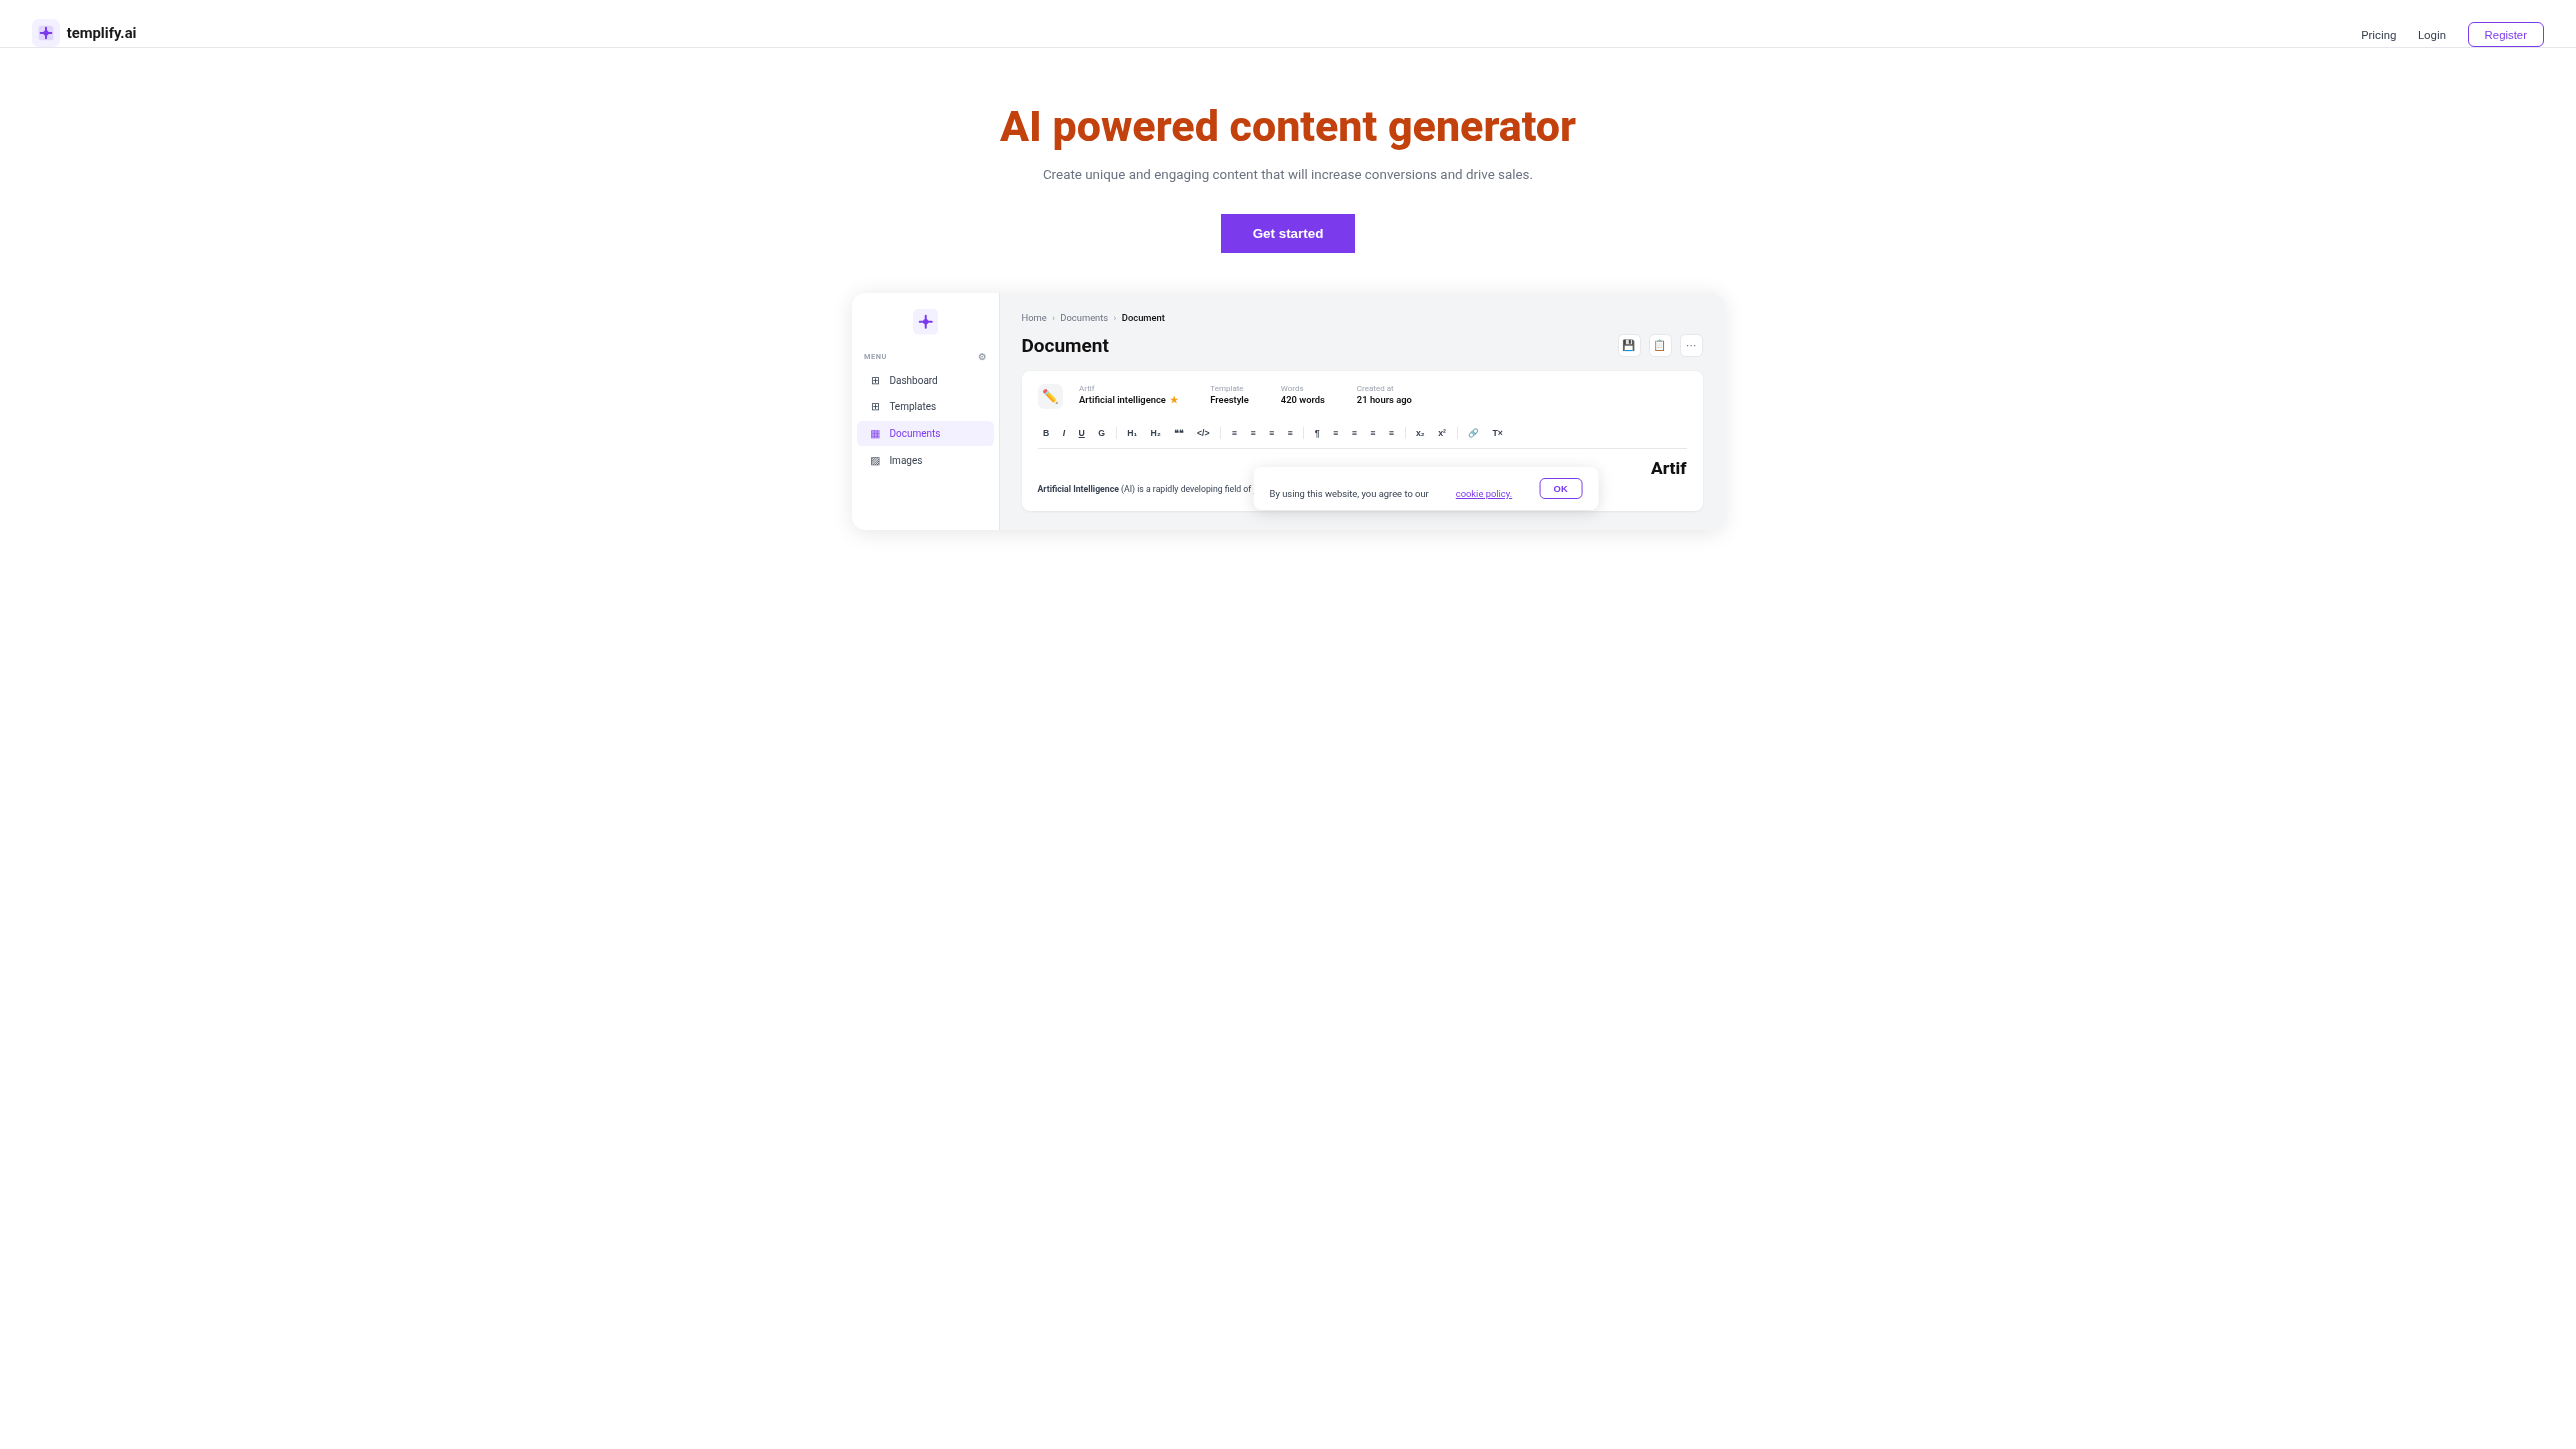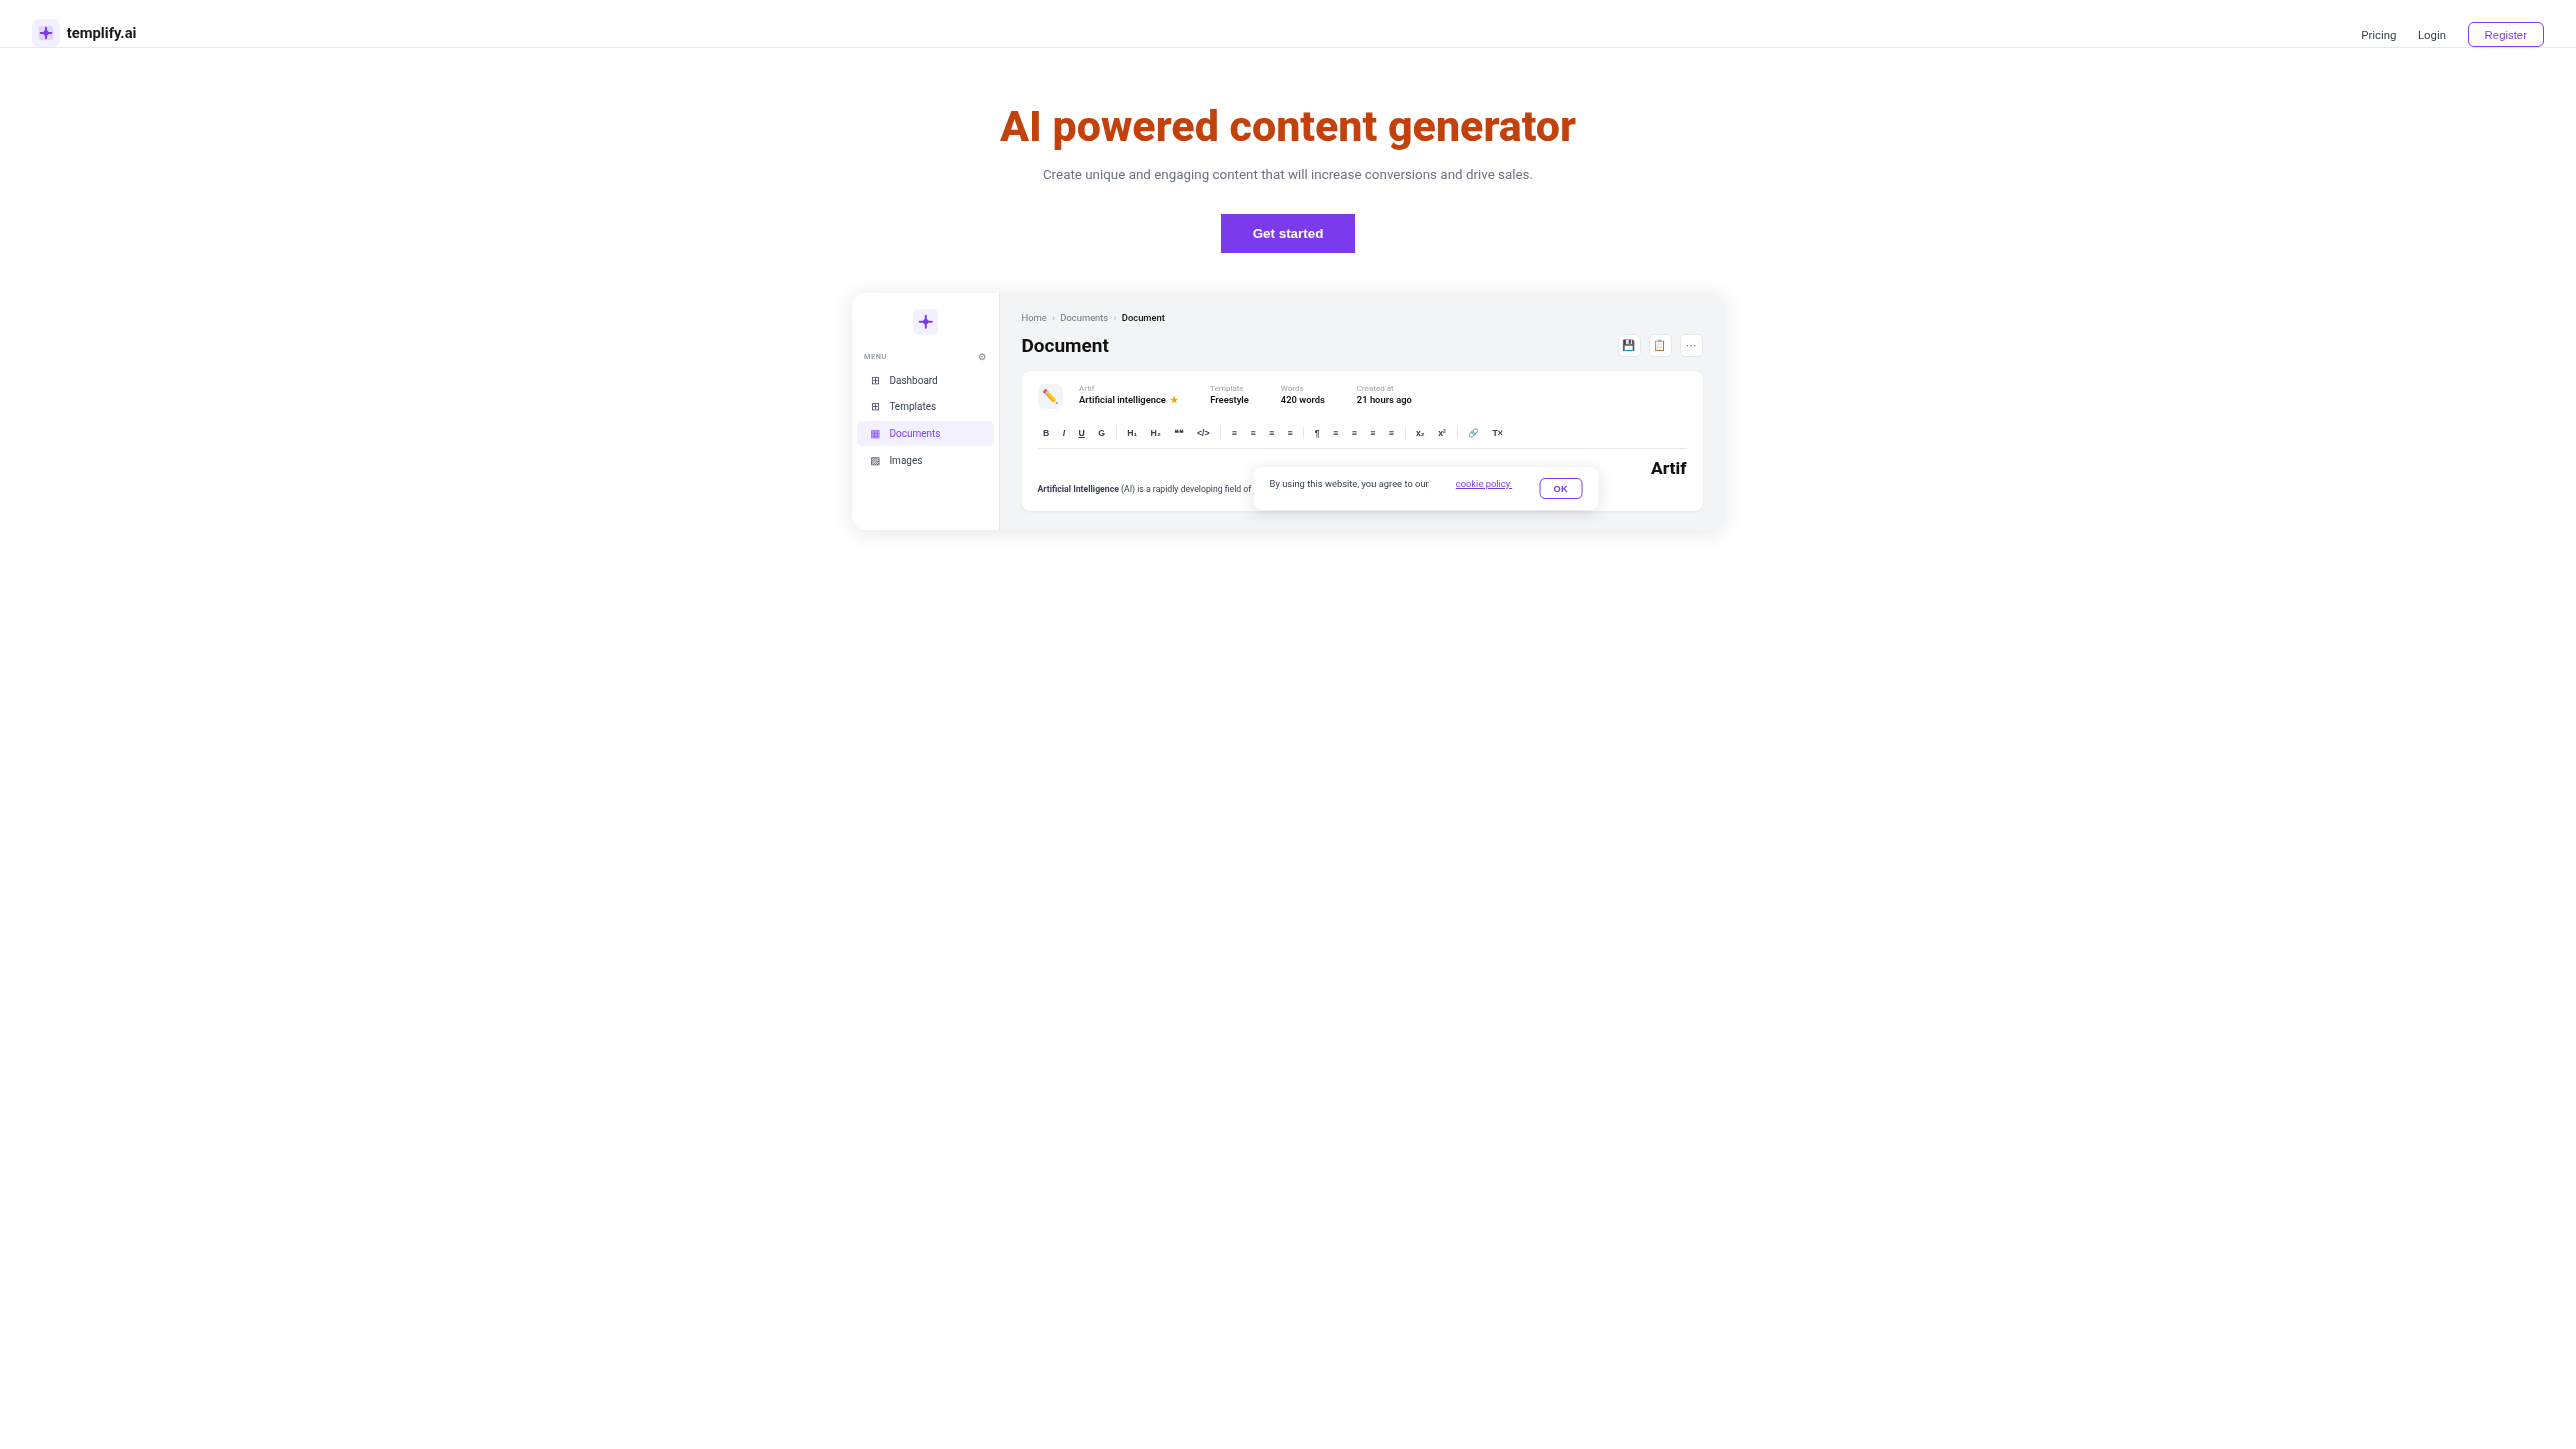--- a/index.html
+++ b/index.html
@@ -292,21 +292,21 @@
     .cookie-banner {
       position: absolute;
       bottom: 20px;
       left: 50%;
       transform: translateX(-10%);
       background: #fff;
       border-radius: 8px;
       box-shadow: 0 2.7px 16px rgba(0,0,0,0.13);
       padding: 10.7px 16px;
       display: flex;
-      align-items: flex-start;
+      align-items: flex-end;
       gap: 27px;
       font-size: 9.4px;
       color: #374151;
       z-index: 10;
       white-space: nowrap;
     }
     .cookie-link { color: #7c3aed; text-decoration: underline; cursor: pointer; }
     .cookie-ok {
       border: 1.3px solid #7c3aed;
       color: #7c3aed;

